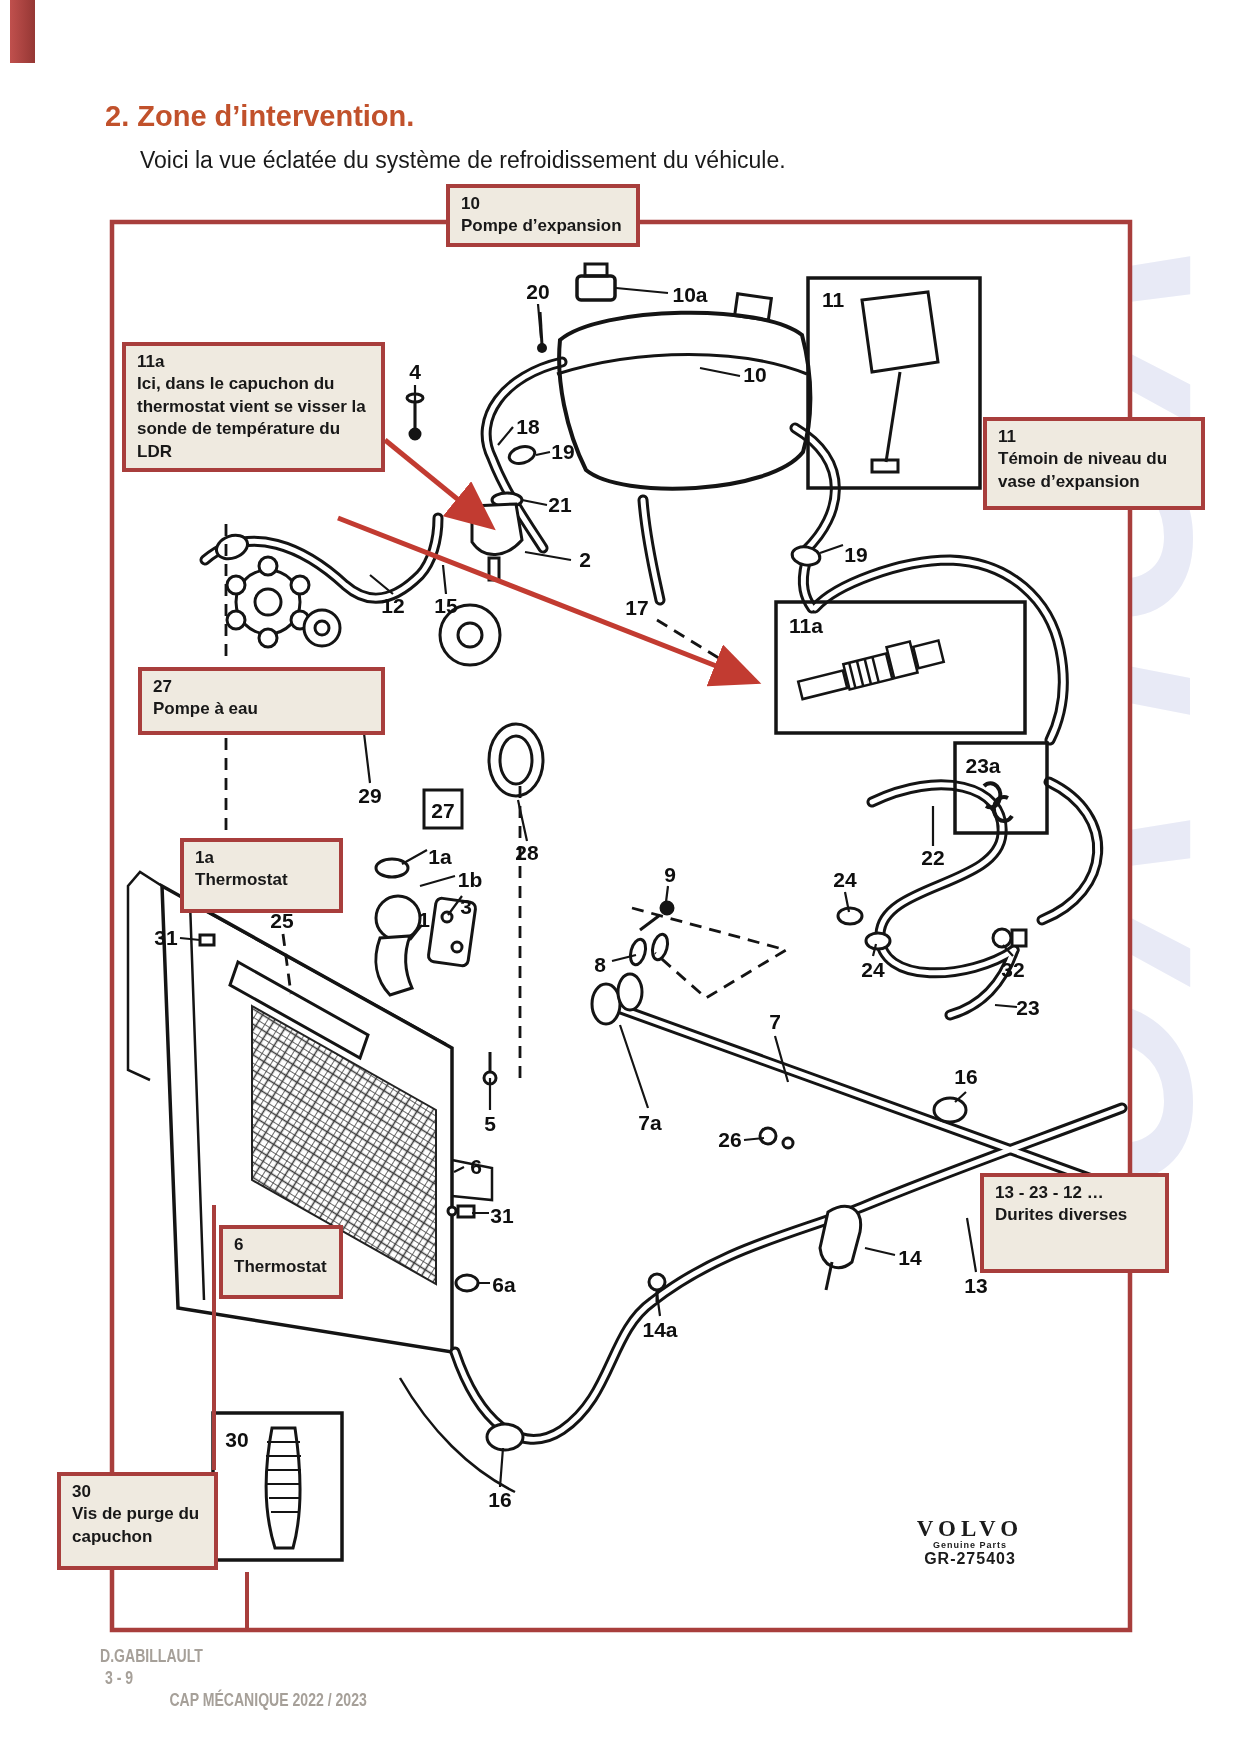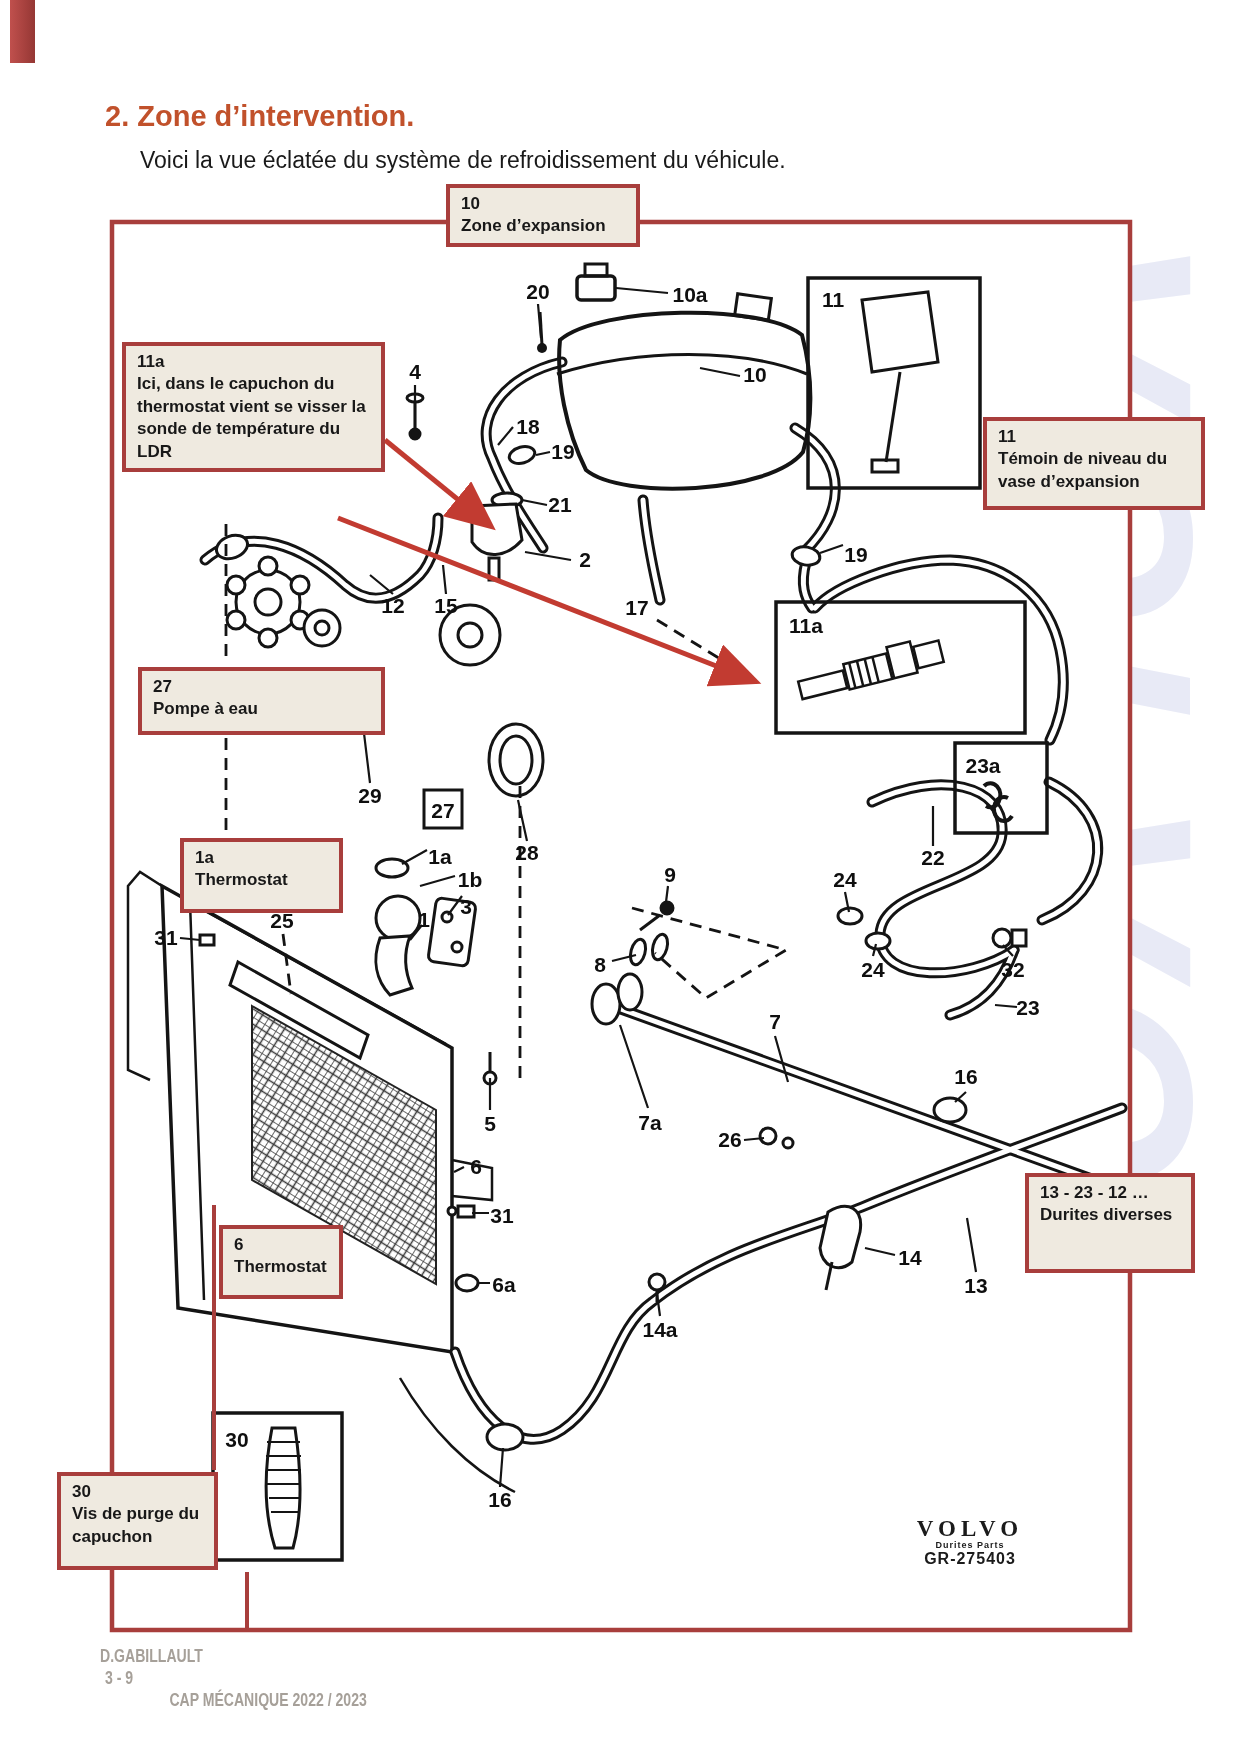--- a/index.html
+++ b/index.html
@@ -274,21 +274,21 @@
         <text x="910" y="1265" class="plabel">14</text>
         <text x="660" y="1337" class="plabel">14a</text>
         <text x="976" y="1293" class="plabel">13</text>
         <text x="500" y="1507" class="plabel">16</text>
         <text x="237" y="1447" class="plabel">30</text>
       </g>
   </svg>
 
   <div class="callout" style="left:446px;top:184px;width:194px;min-height:54px">
     <div class="co-num">10</div>
-    <div class="co-text">Zone d’expansion</div>
+    <div class="co-text">Pompe d’expansion</div>
   </div>
   <div class="callout" style="left:122px;top:342px;width:263px;min-height:120px">
     <div class="co-num">11a</div>
     <div class="co-text">Ici, dans le capuchon du thermostat vient se visser la sonde de température du LDR</div>
   </div>
   <div class="callout" style="left:983px;top:417px;width:222px;min-height:93px">
     <div class="co-num">11</div>
     <div class="co-text">Témoin de niveau du vase d’expansion</div>
   </div>
   <div class="callout" style="left:138px;top:667px;width:247px;min-height:68px">
@@ -300,28 +300,28 @@
     <div class="co-text">Thermostat</div>
   </div>
   <div class="callout" style="left:219px;top:1225px;width:124px;min-height:74px">
     <div class="co-num">6</div>
     <div class="co-text">Thermostat</div>
   </div>
   <div class="callout" style="left:57px;top:1472px;width:161px;min-height:98px">
     <div class="co-num">30</div>
     <div class="co-text">Vis de purge du capuchon</div>
   </div>
-  <div class="callout" style="left:1025px;top:1173px;width:170px;min-height:100px">
+  <div class="callout" style="left:980px;top:1173px;width:189px;min-height:100px">
     <div class="co-num">13 - 23 - 12 …</div>
     <div class="co-text">Durites diverses</div>
   </div>
 
   <div id="volvo-logo">
     <div id="volvo-brand">VOLVO</div>
-    <div id="volvo-sub">Durites Parts</div>
+    <div id="volvo-sub">Genuine Parts</div>
     <div id="volvo-ref">GR-275403</div>
   </div>
 
   <div id="footer">
     <span class="f-left">D.GABILLAULT</span>
     <span class="f-center">3 - 9</span>
     <span class="f-right">CAP MÉCANIQUE 2022 / 2023</span>
   </div>
 
 </div>

